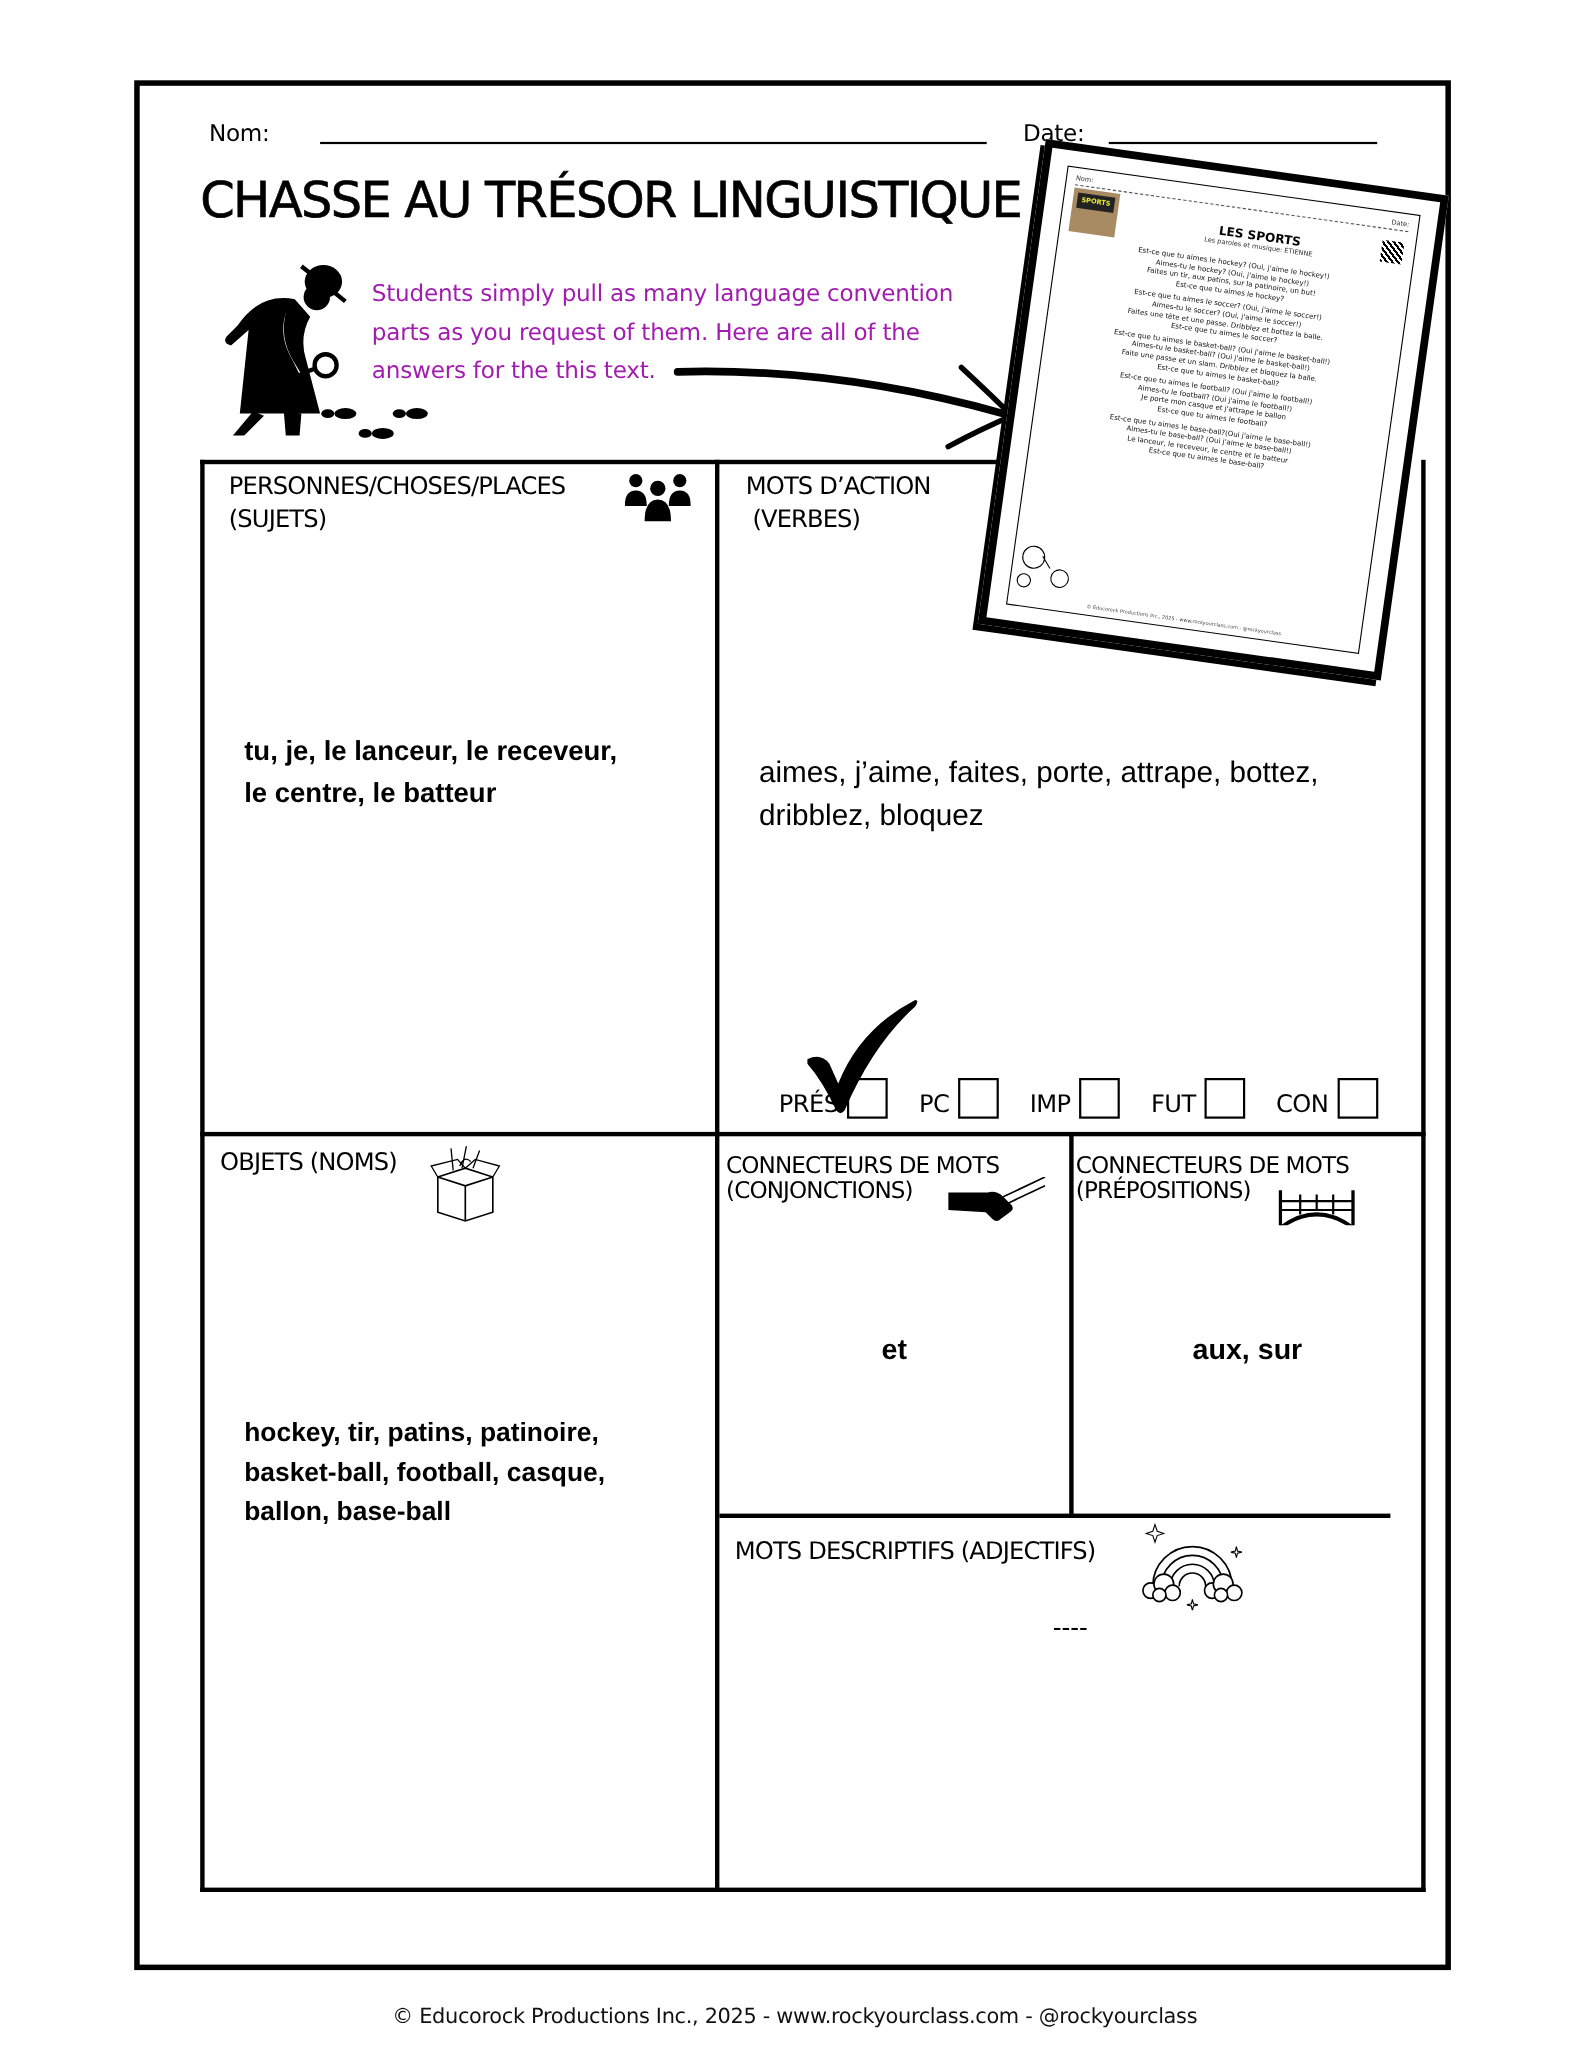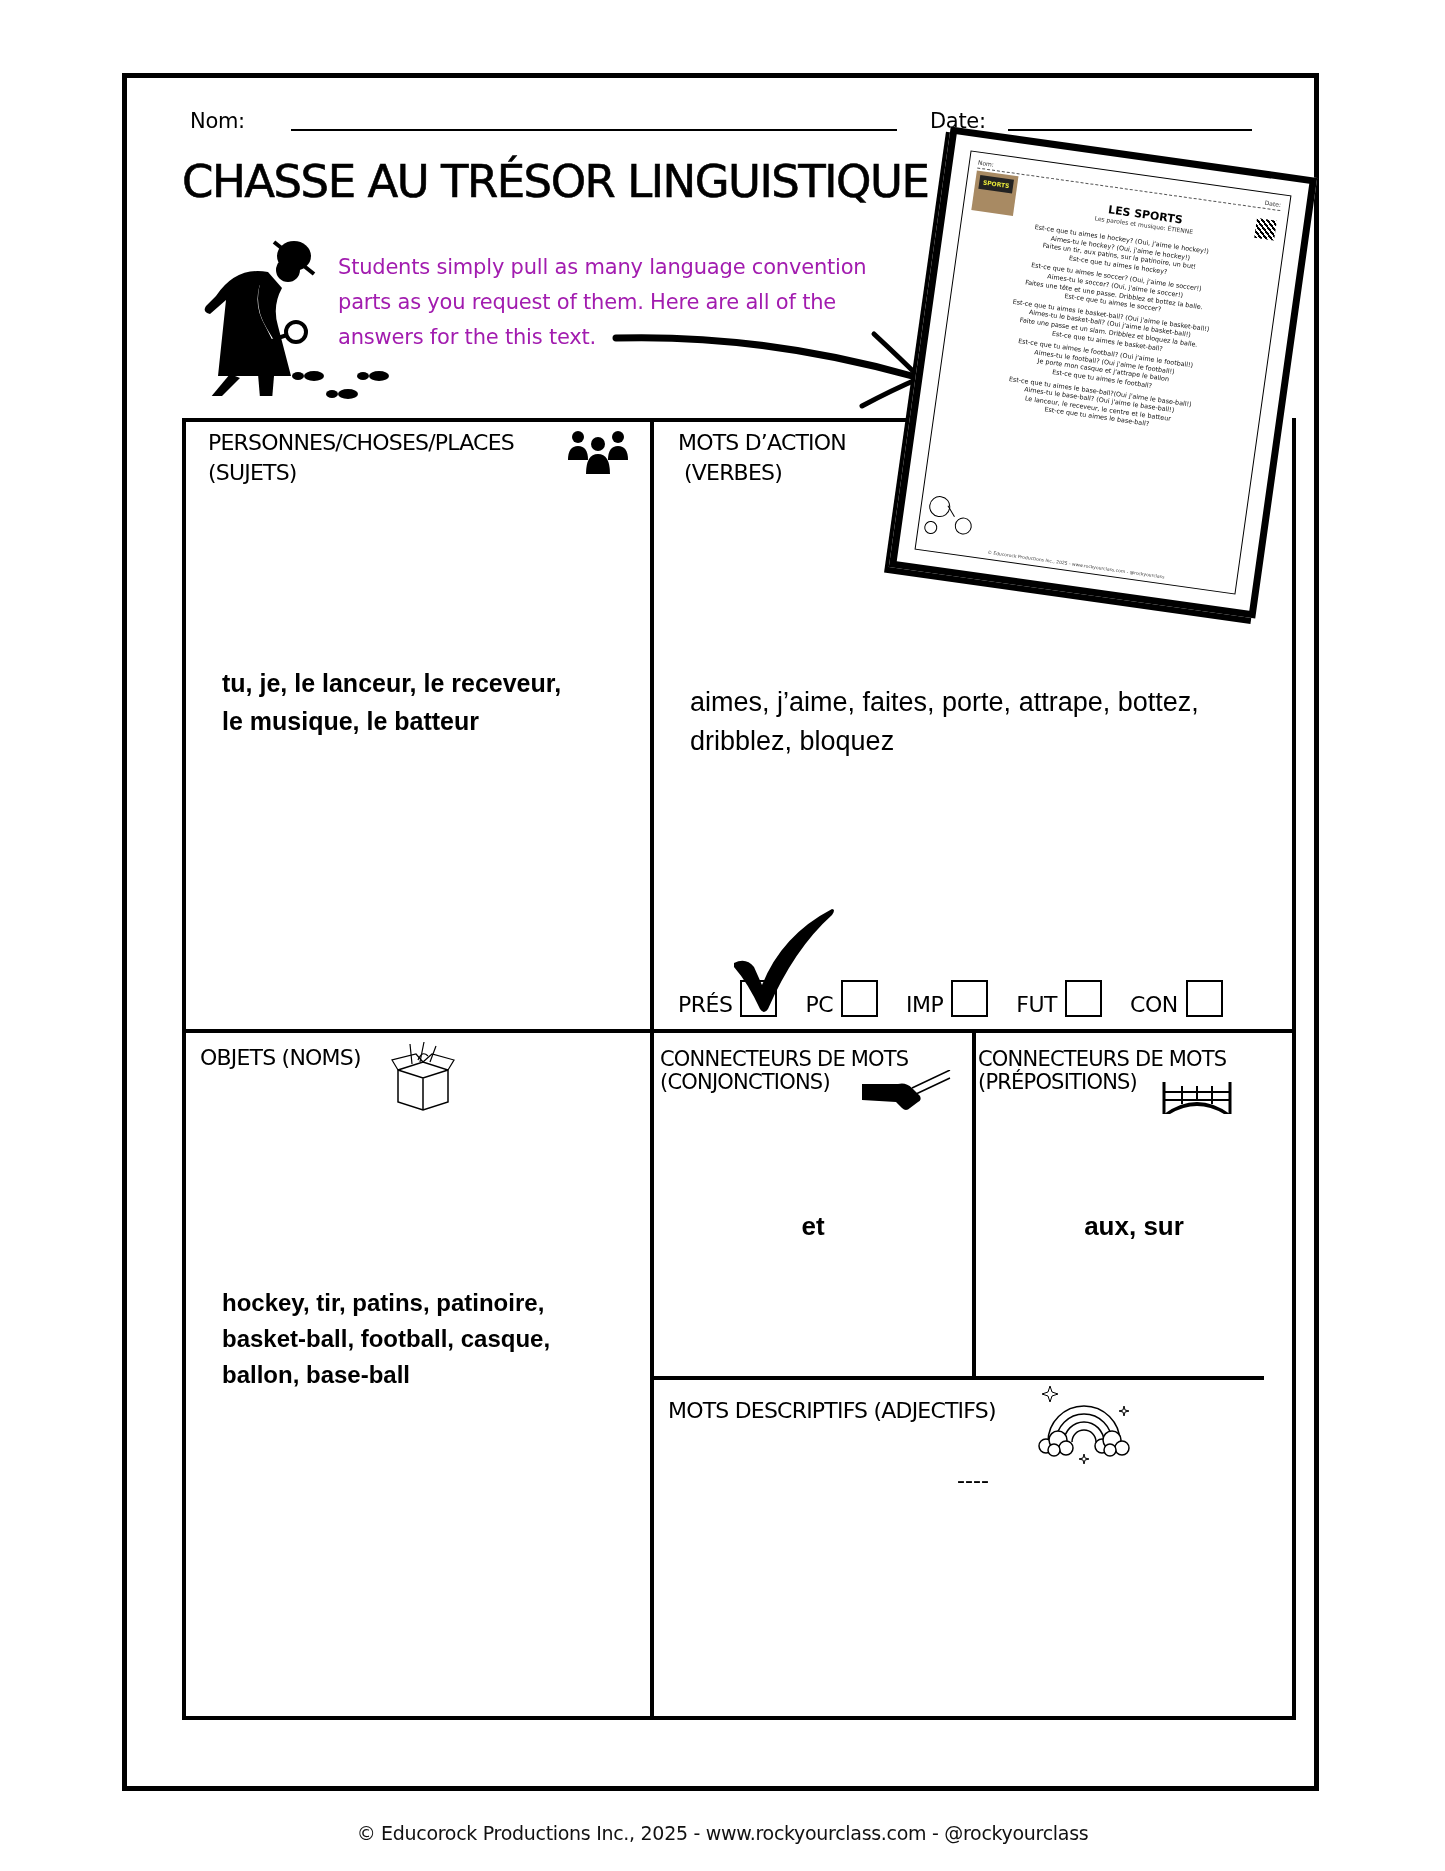--- a/index.html
+++ b/index.html
@@ -11,21 +11,21 @@
   .uline { height: 2px; background: #000; }
   .title { font-family: "DejaVu Sans", sans-serif; font-size: 45px; letter-spacing: -1.5px; font-weight: 400; -webkit-text-stroke: 0.6px #000; white-space: nowrap; }
   .intro { font-family: "DejaVu Sans", sans-serif; font-size: 21px; line-height: 35px; color: #a21caf; letter-spacing: -0.2px; }
   .vline { background: #000; width: 4px; }
   .hline { background: #000; height: 4px; }
   .sect-h { font-family: "DejaVu Sans", sans-serif; font-size: 22px; line-height: 30px; letter-spacing: -0.8px; white-space: nowrap; }
   .sect-h.small { font-size: 21px; line-height: 23px; }
   .ans-bold { font-family: "Liberation Sans", sans-serif; font-weight: 700; font-size: 25px; line-height: 38px; }
   .ans-reg { font-family: "Liberation Sans", sans-serif; font-size: 27px; line-height: 39px; }
   .ans-obj { font-family: "Liberation Sans", sans-serif; font-weight: 700; font-size: 24px; line-height: 36px; }
-  .tense { display: flex; align-items: flex-end; gap: 0; font-family: "DejaVu Sans", sans-serif; font-size: 22px; letter-spacing: -0.5px; }
+  .tense { display: flex; align-items: flex-end; gap: 0; font-family: "DejaVu Sans", sans-serif; font-size: 22px; letter-spacing: -0.5px; margin-left: 30px; }
   .tense-item { display: flex; align-items: flex-end; margin-right: 28px; }
   .cbox { width: 37px; height: 37px; border: 2.5px solid #000; margin-left: 8px; background: #fff; }
   .footer { left: 0; width: 1445px; top: 1822px; text-align: center; font-family: "DejaVu Sans", sans-serif; font-size: 19px; color: #111; letter-spacing: -0.3px; }
   
   .preview { left: 918px; top: 150px; width: 370px; height: 445px; border: 7px solid #000; background: #fff; transform: rotate(8deg); transform-origin: center; box-shadow: -4px 6px 0 #000; }
   .preview-inner { position: absolute; left: 16px; top: 14px; right: 16px; bottom: 14px; border: 1.5px solid #000; padding: 6px 8px; font-family: "DejaVu Sans", sans-serif; }
   .pv-nom { font-size: 6px; display: flex; justify-content: space-between; border-bottom: 1px dashed #555; padding-bottom: 2px; color: #333; }
   .pv-img { position: absolute; left: 8px; top: 18px; width: 42px; height: 40px; background: #a88a63; }
   .pv-sign { position: absolute; left: 4px; top: 4px; width: 34px; height: 14px; background: #222; color: #e8e83a; font-size: 6px; font-weight: 700; text-align: center; line-height: 14px; }
   .pv-title { text-align: center; font-size: 11px; font-weight: 700; margin-top: 16px; margin-left: 40px; }
@@ -167,21 +167,21 @@
     <circle cx="10" cy="7" r="6" fill="#000"></circle>
       <circle cx="50" cy="7" r="6" fill="#000"></circle>
     <circle cx="30" cy="14" r="7" fill="#000"></circle>
     <path d="M0 30 Q0 16 10 16 Q20 16 20 30 Z" fill="#000"></path>
     <path d="M40 30 Q40 16 50 16 Q60 16 60 30 Z" fill="#000"></path>
     <path d="M18 44 Q18 24 30 24 Q42 24 42 44 Z" fill="#000"></path>
   </svg>
 </div>
 <div class="abs ans-bold" style="left:222px; top:664px; width:420px;">
   <div>tu, je, le lanceur, le receveur,</div>
-  <div>le musique, le batteur</div>
+  <div>le centre, le batteur</div>
 </div>
 
 <div class="abs sect-h" style="left:678px; top:428px;">
   <div>MOTS D’ACTION</div>
   <div style="padding-left:6px;">(VERBES)</div>
 </div>
 <div class="abs ans-reg" style="left:690px; top:683px; width:590px;">
   <div>aimes, j’aime, faites, porte, attrape, bottez,</div>
   <div>dribblez, bloquez</div>
 </div>

